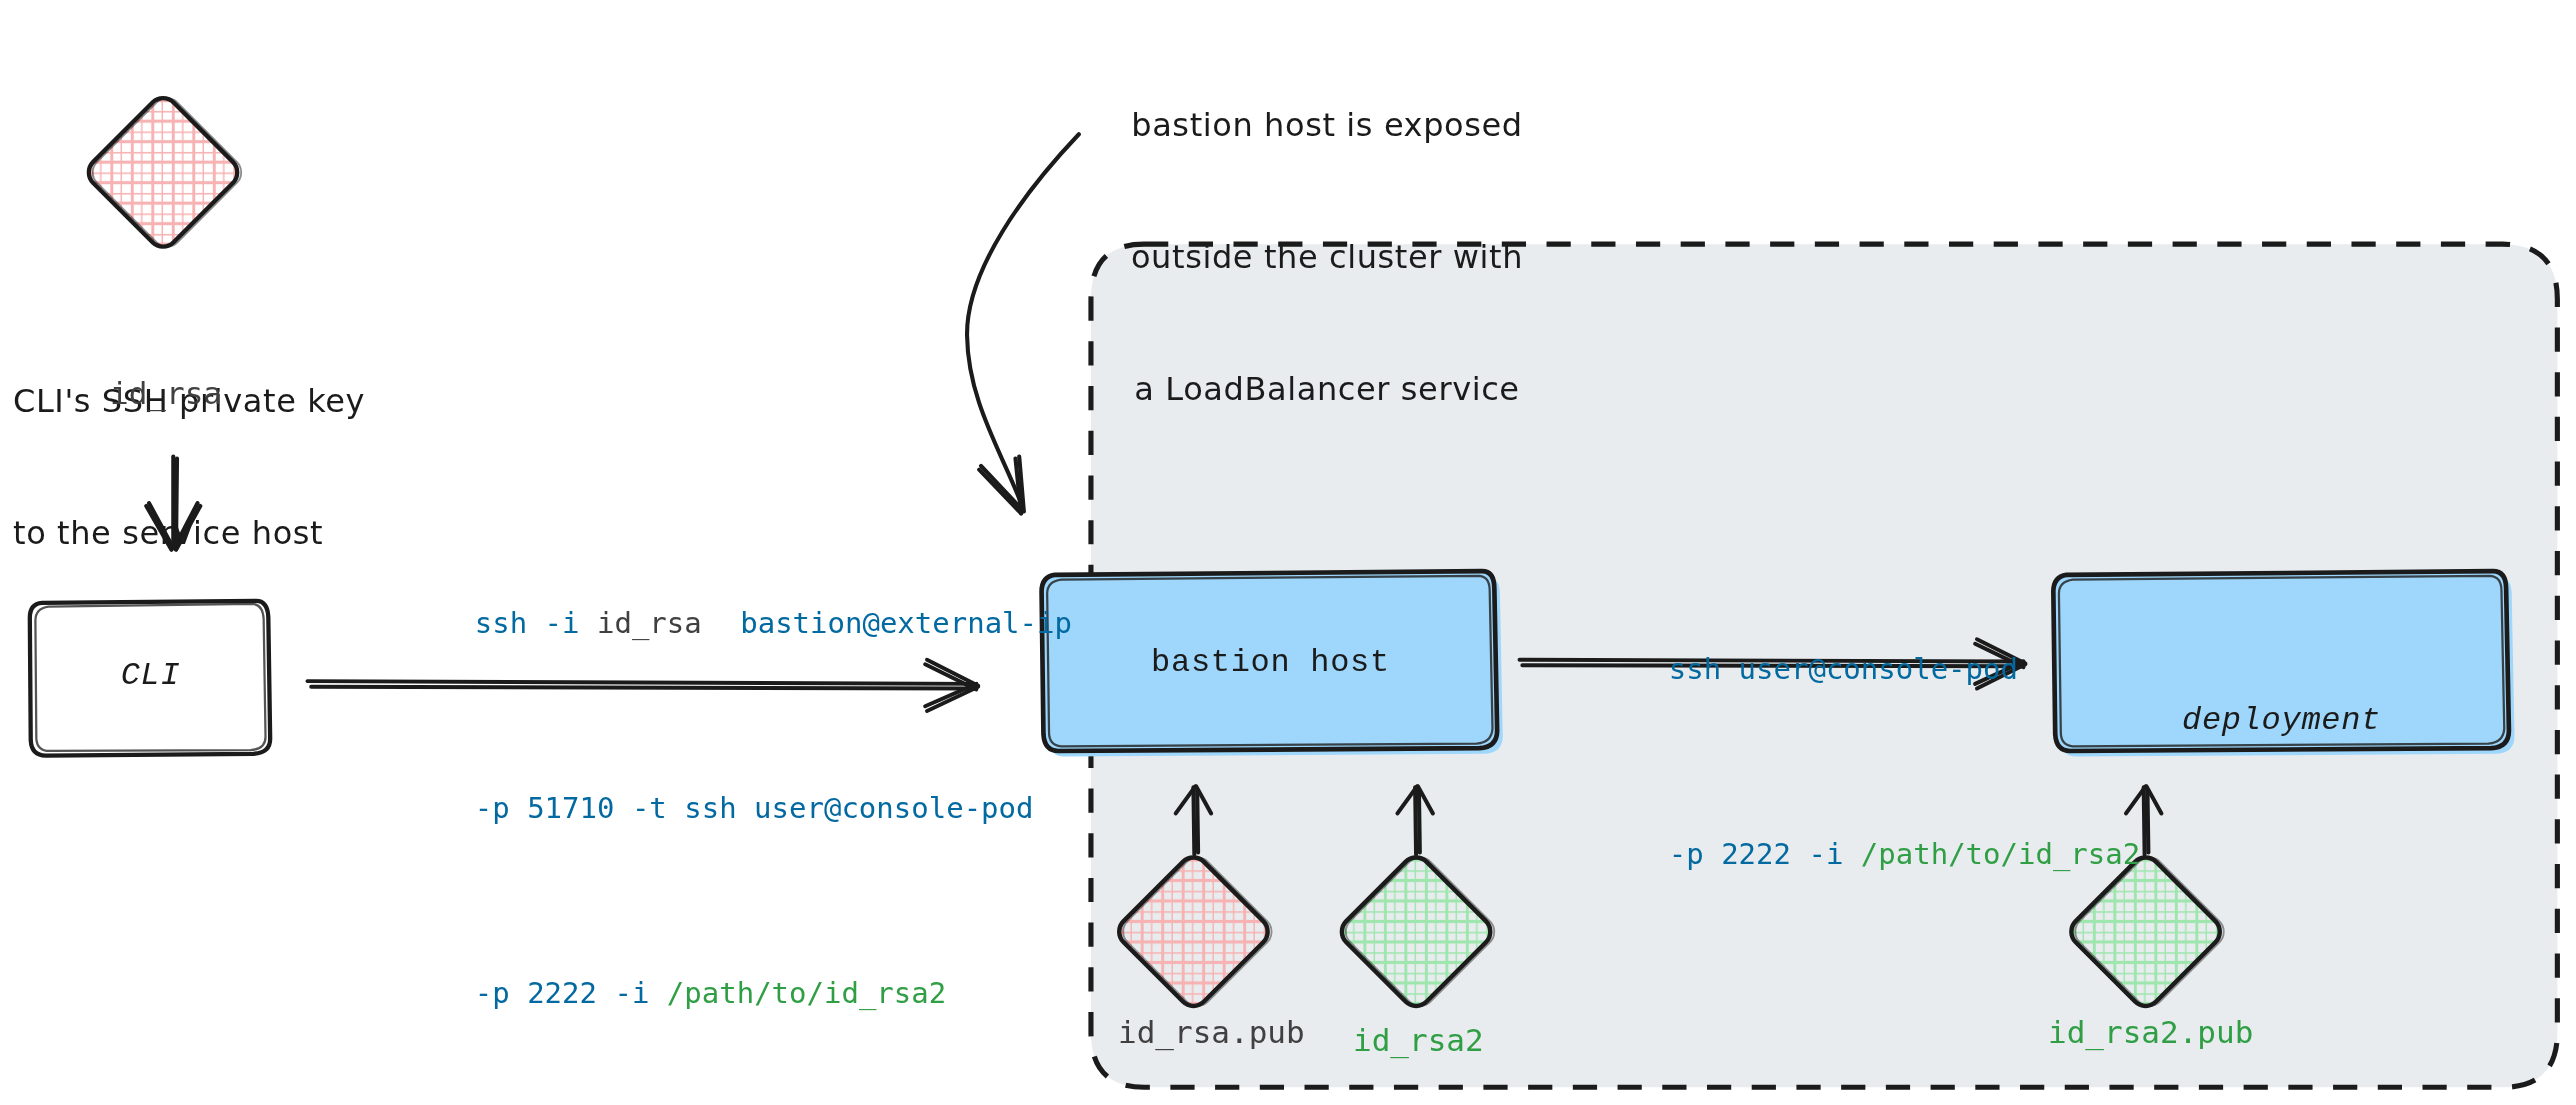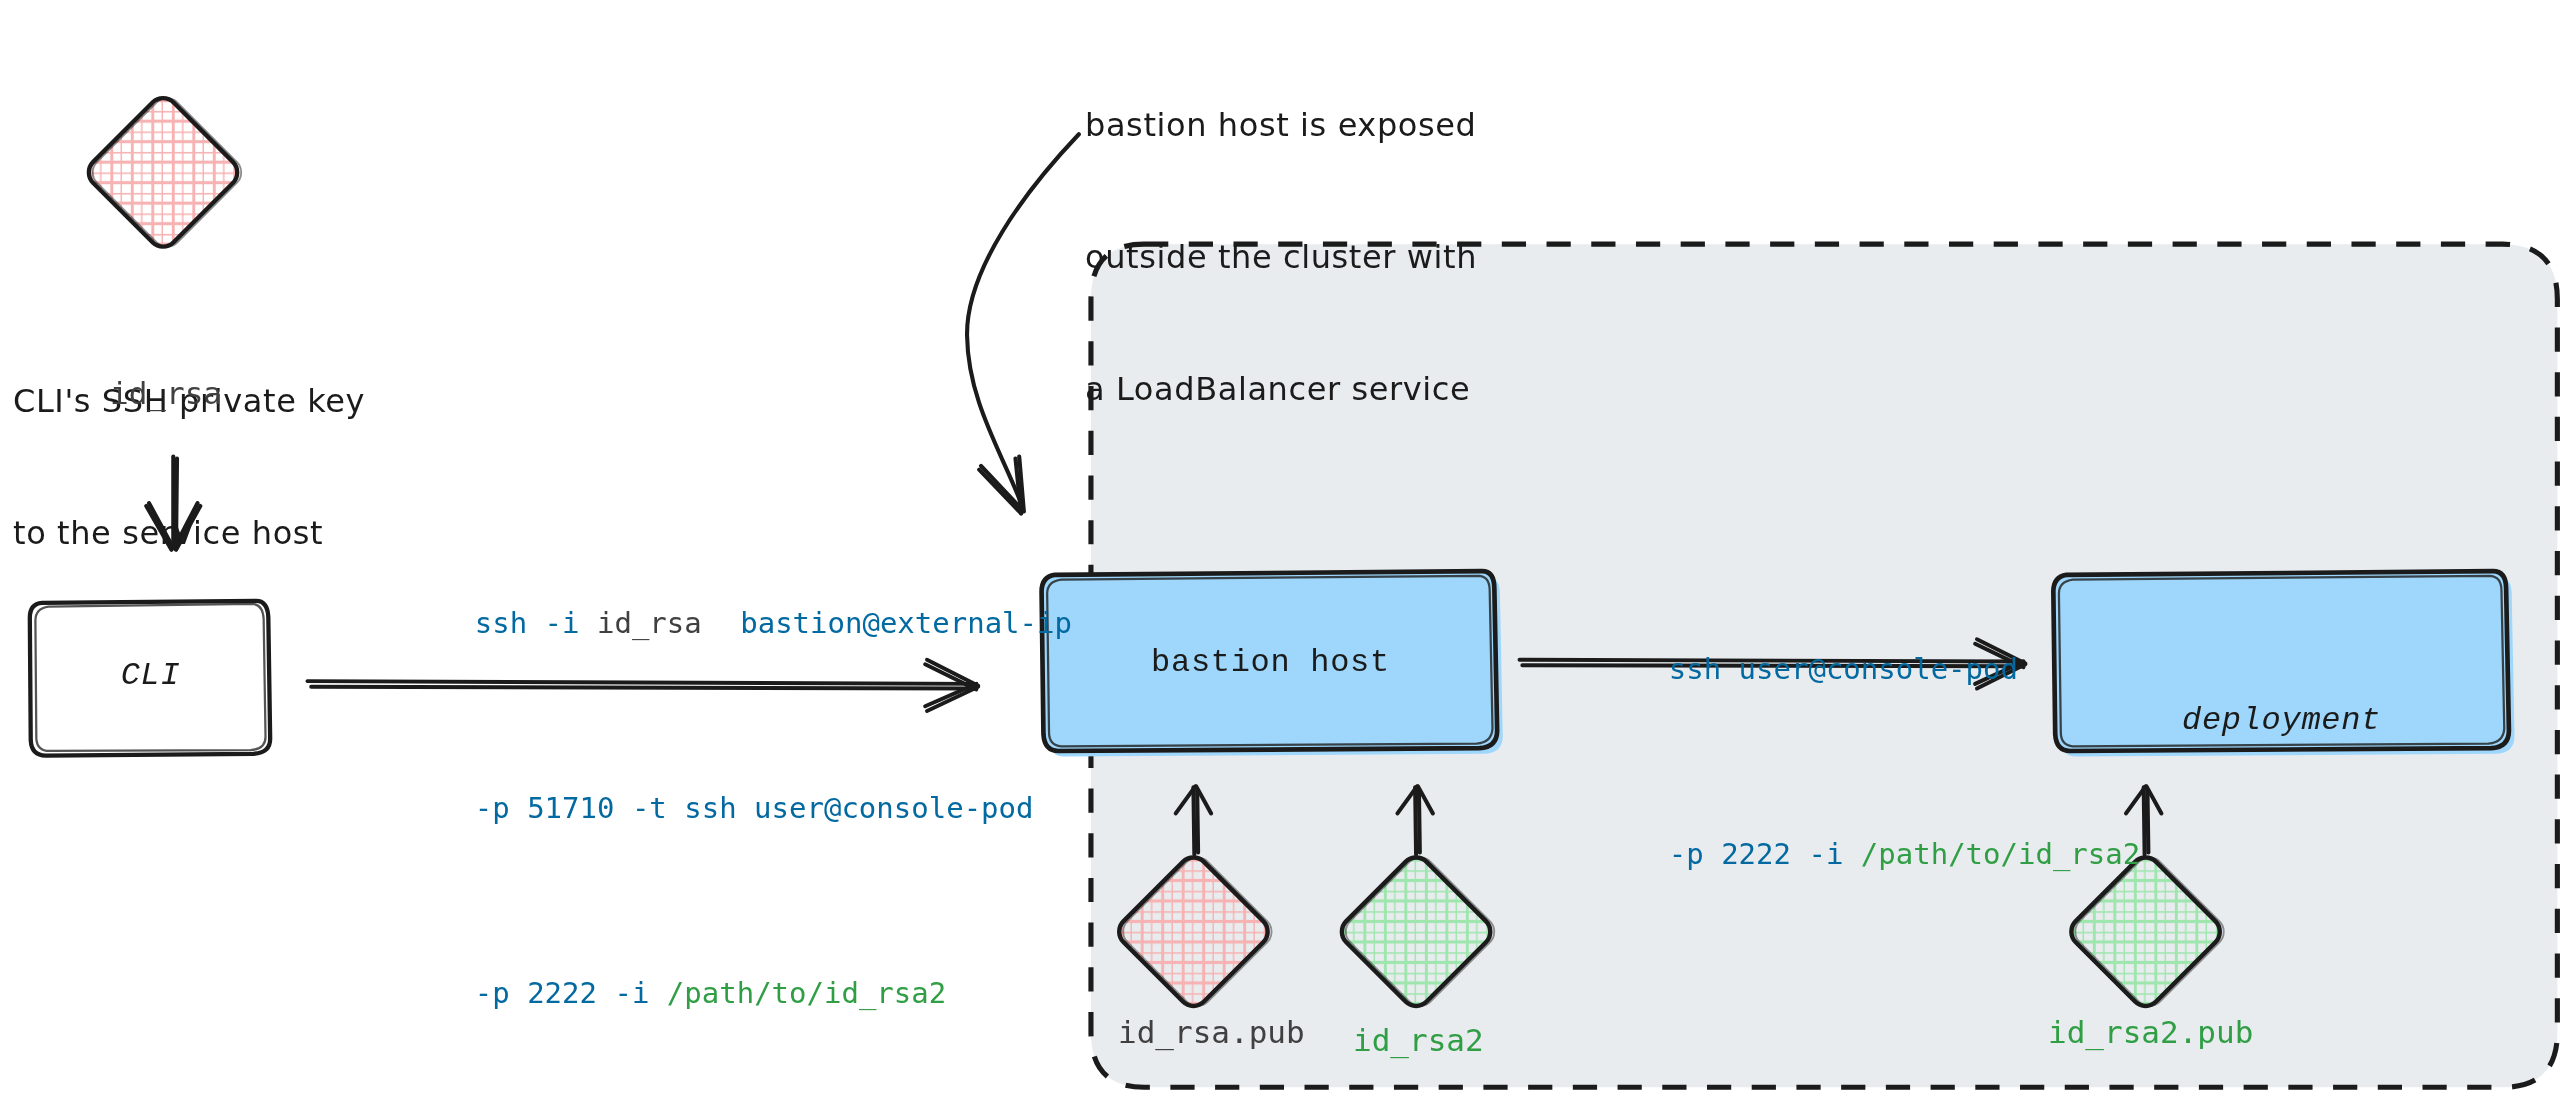--- a/index.html
+++ b/index.html
@@ -189,21 +189,21 @@
       <rect x="-61" y="-61" width="122" height="122" rx="16" ry="16" fill="none" stroke="#1b1b1b" stroke-width="4.8"></rect>
       <rect x="-58" y="-64" width="122" height="122" rx="16" ry="16" fill="none" stroke="#1b1b1b" stroke-width="2" opacity="0.45"></rect>
     </g>
     <g transform="translate(2303,1000) rotate(45)">
       <rect x="-61" y="-61" width="122" height="122" rx="16" ry="16" fill="url(#hatchGreen)" stroke="none"></rect>
       <rect x="-61" y="-61" width="122" height="122" rx="16" ry="16" fill="none" stroke="#1b1b1b" stroke-width="4.8"></rect>
       <rect x="-58" y="-64" width="122" height="122" rx="16" ry="16" fill="none" stroke="#1b1b1b" stroke-width="2" opacity="0.45"></rect>
     </g>
   </svg>
 
-  <div class="txt hand" style="left:1085px; top:15px; width:484px;">
+  <div class="txt hand" style="left:1085px; top:15px; width:484px;text-align:center;">
     <div>bastion host is exposed</div>
     <div>outside the cluster with</div>
     <div>a LoadBalancer service</div>
   </div>
 
   <div class="txt hand" style="left:13px; top:291px; width:373px;">
     <div>CLI's SSH private key</div>
     <div>to the service host</div>
   </div>
   <div class="txt mono-lbl red" style="left:110px; top:375px;">id_rsa</div>

